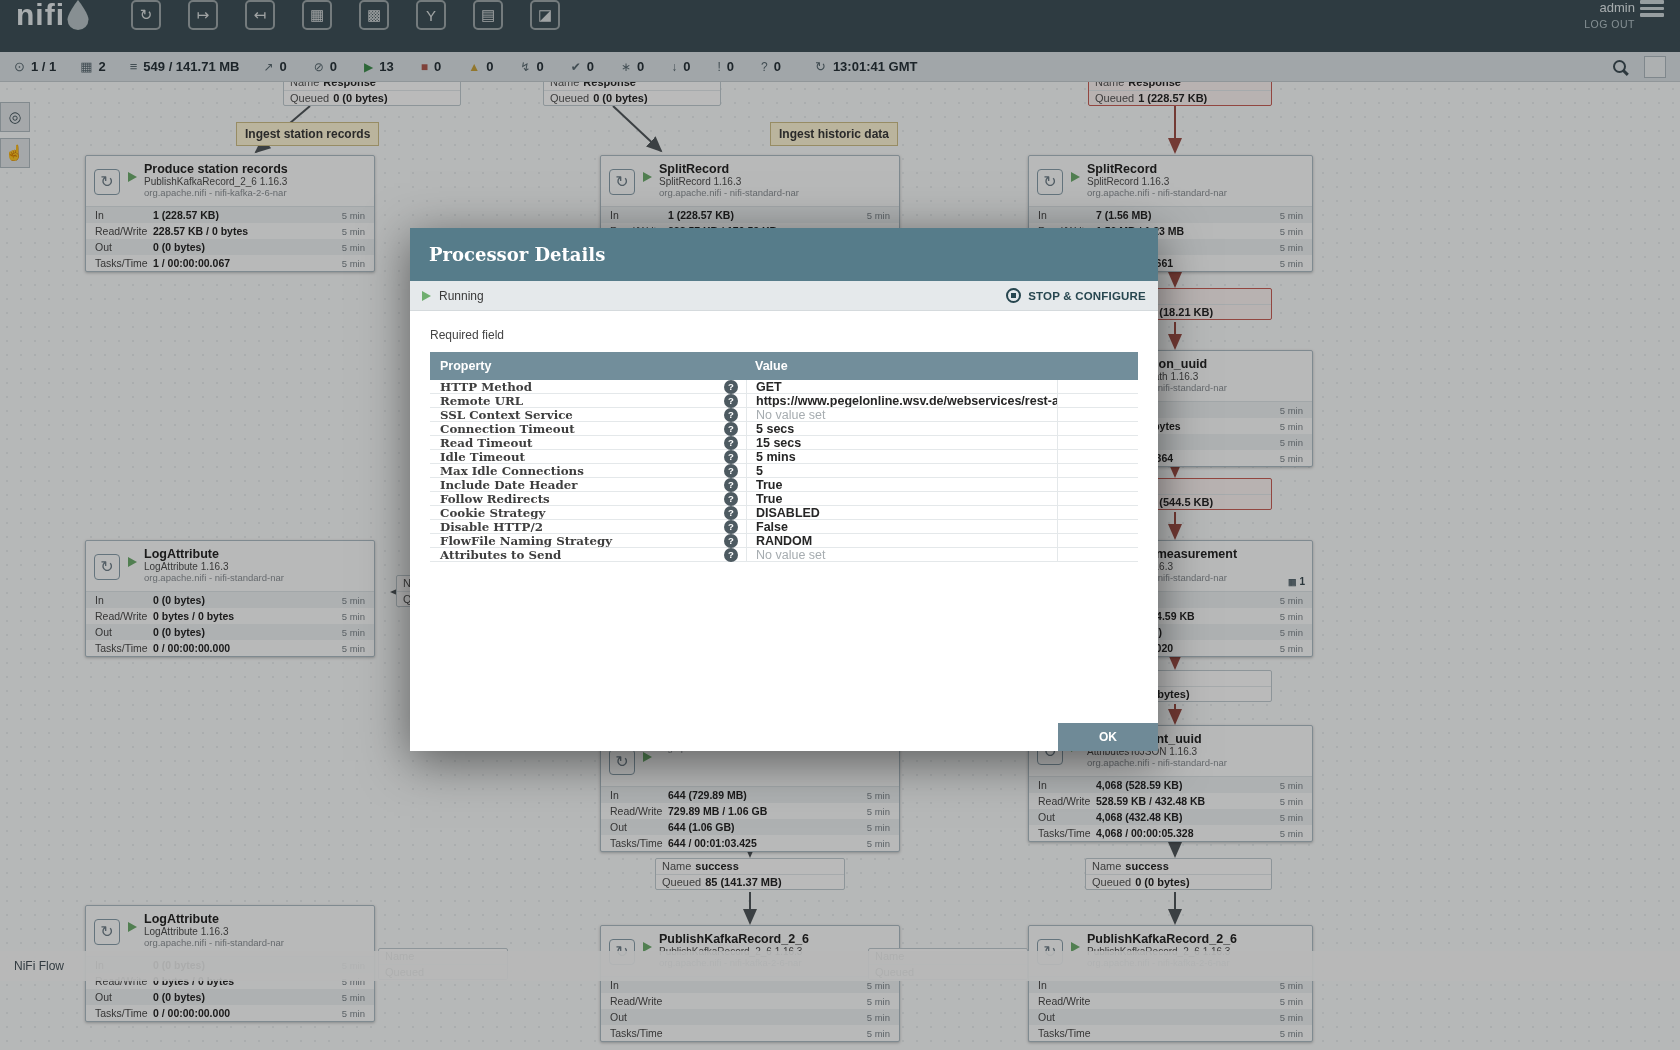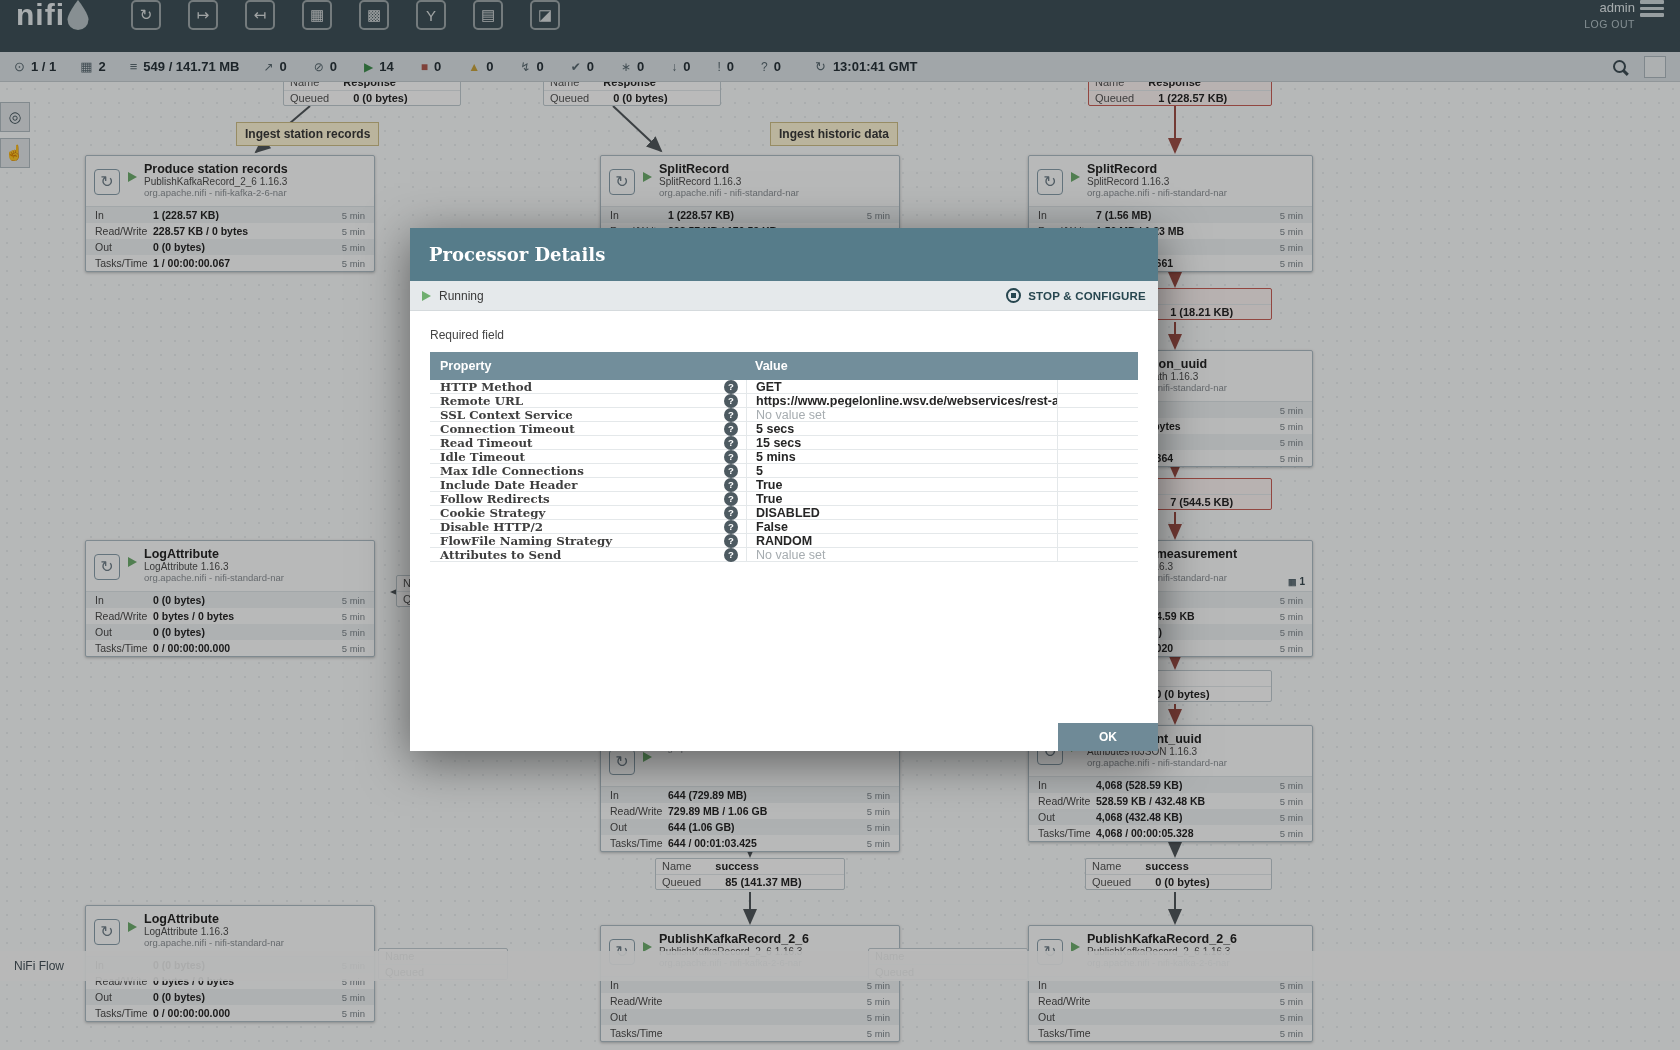--- a/index.html
+++ b/index.html
@@ -49,21 +49,21 @@
   .proc-badge{position:absolute;right:7px;top:29px;font-size:10px;font-weight:bold;color:#3A4A52}
   .proc-badge .b-icon{font-size:9px;color:#5A6A72;margin-right:3px}
   .proc-stats{border-top:1px solid #DFE5E8}
   .stat{display:flex;align-items:center;height:16px;padding:0 9px;font-size:10.5px;color:#4A4A4A}
   .stat:nth-child(odd){background:#EFF3F5}
   .stat-label{width:58px;flex:none}
   .stat-value{font-weight:bold;color:#262626;flex:1;white-space:nowrap;overflow:hidden}
   .stat-window{flex:none;color:#7E878D;font-size:9.5px}
 
   .conn{position:absolute;background:#fff;border:1px solid #C2CCD2;border-radius:2px;font-size:11px;cursor:pointer}
-  .conn-row{display:flex;height:15px;line-height:14px;padding:0 6px;gap:24px;white-space:nowrap;overflow:hidden}
+  .conn-row{display:flex;height:15px;line-height:14px;padding:0 6px;gap:4px;white-space:nowrap;overflow:hidden}
   .conn-row + .conn-row{border-top:1px solid #E4E9EC}
   .conn-label{color:#555}
   .conn-value{font-weight:bold;color:#262626}
   .conn.red{border-color:#C86058;background:#FDF4F3}
 
   .breadcrumbs{position:absolute;left:0;right:0;top:951px;height:30px;background:rgba(252,253,253,.92);display:flex;align-items:center;padding-left:14px;font-size:12px;color:#46525A;z-index:12}
 
   
   .overlay{position:absolute;inset:0;background:rgba(0,0,0,.27);z-index:50}
   .dialog{position:absolute;left:410px;top:228px;width:748px;height:523px;background:#fff;z-index:100;box-shadow:0 10px 45px rgba(0,0,0,.5)}
@@ -158,21 +158,21 @@
   <div class="counter">
         <span class="c-icon" style="color: rgb(90, 106, 114);">↗</span>
         <span>0</span>
       </div>
       <div class="counter">
         <span class="c-icon" style="color: rgb(90, 106, 114);">⊘</span>
         <span>0</span>
       </div>
       <div class="counter">
         <span class="c-icon" style="color: rgb(62, 142, 78);">▶</span>
-        <span>14</span>
+        <span>13</span>
       </div>
       <div class="counter">
         <span class="c-icon" style="color: rgb(174, 90, 80);">■</span>
         <span>0</span>
       </div>
       <div class="counter">
         <span class="c-icon" style="color: rgb(201, 164, 62);">▲</span>
         <span>0</span>
       </div>
       <div class="counter">

